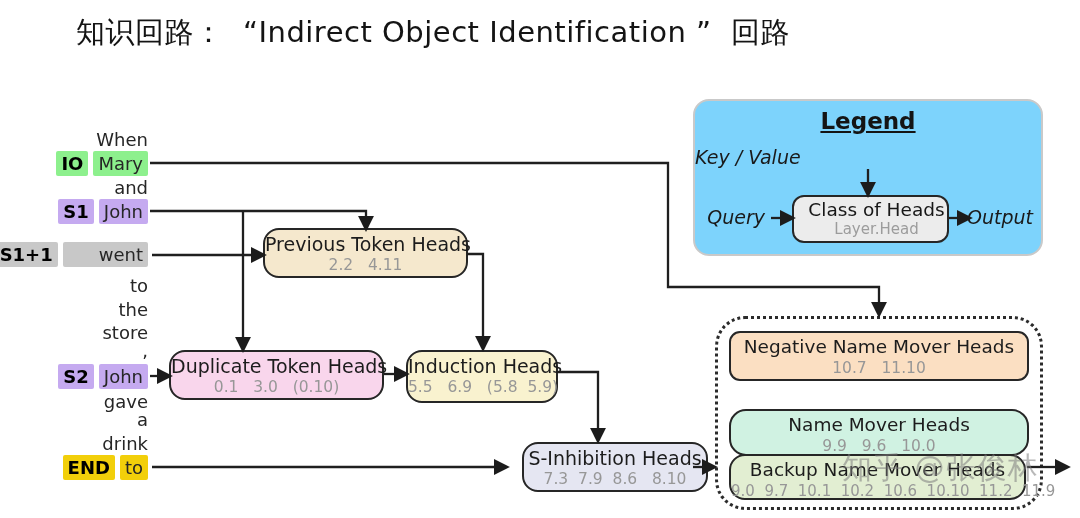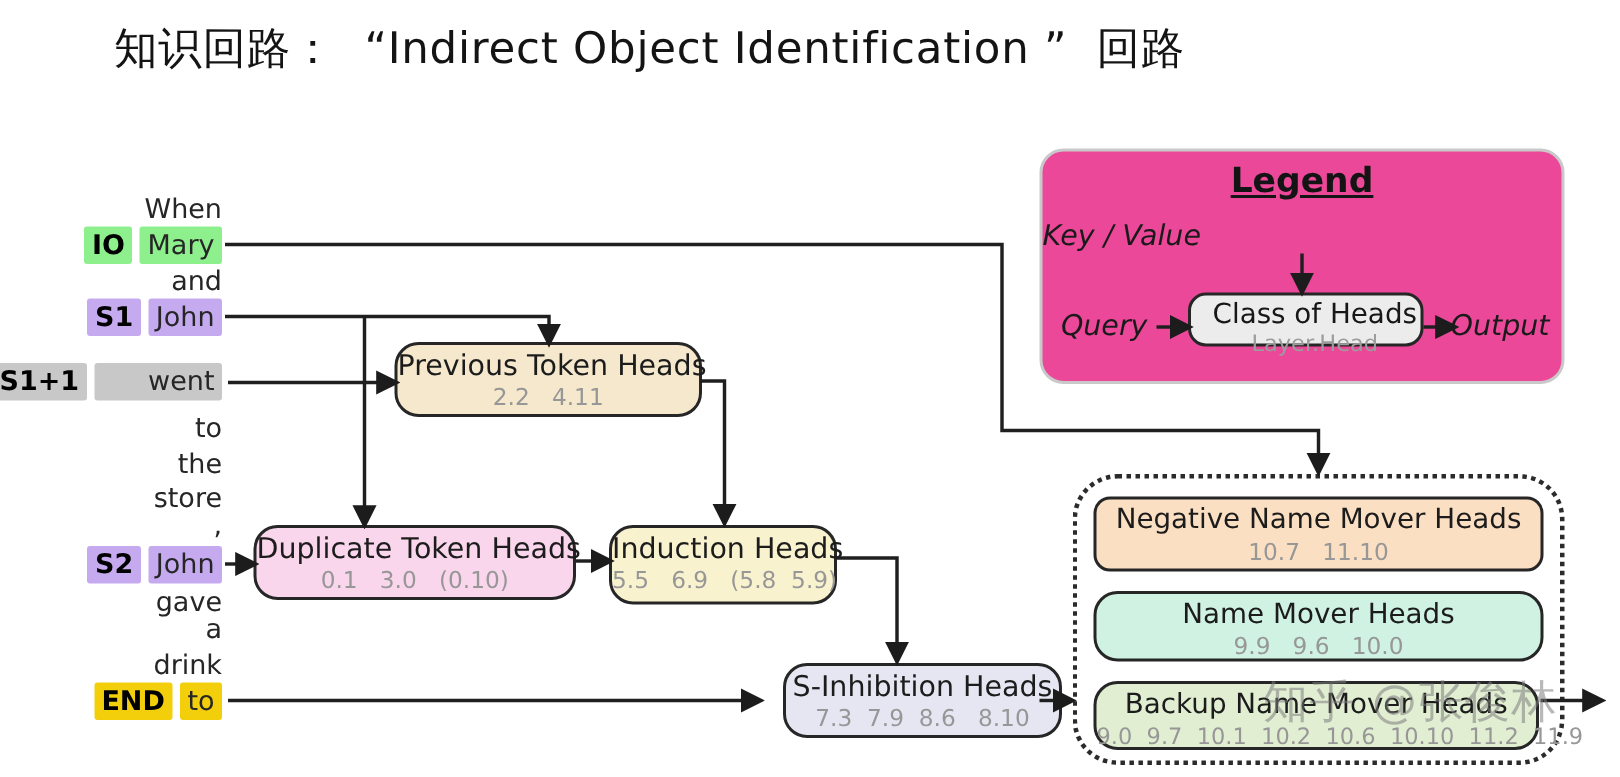--- a/index.html
+++ b/index.html
@@ -29,39 +29,39 @@
   .group-box .head-title { font-size:18.5px; }
   #box-prev  { left:263px; top:228px; width:205px; height:50px; }
   #box-dup   { left:169px; top:350px; width:215px; height:50px; }
   #box-ind   { left:406px; top:350px; width:152px; height:53px; }
   #box-sinh  { left:522px; top:442px; width:186px; height:50px; }
   .group-box {
     position:absolute; left:715px; top:316px; width:328px; height:194px;
     border:3px dotted #2b2b2b; border-radius:30px; box-sizing:border-box; z-index:1;
   }
   #box-neg    { left:11px; top:12px;  width:300px; height:50px;border-radius:11px; }
-  #box-nmh    { left:11px; top:75px;  width:300px; height:47px; }
+  #box-nmh    { left:11px; top:90px;  width:300px; height:47px;border-radius:17px; }
   #box-backup { left:11px; top:135px; width:297px; height:46px; }
   #box-backup .head-values { font-size:15px; }
   
   .legend-box {
     position:absolute; left:693px; top:99px; width:350px; height:157px;
-    background:#ec4899; border:2px solid #c9c9c9; border-radius:16px;
+    background:#7dd3fc; border:2px solid #c9c9c9; border-radius:16px;
     box-sizing:border-box; z-index:2;
   }
   .legend-title {
     position:absolute; top:7px; width:100%; text-align:center; font-size:23px;
     font-weight:700; text-decoration:underline; color:#141414;
   }
   .legend-kv {
     position:absolute; top:45px; width:100%; text-align:left; font-style:italic;
     font-size:19px; font-weight:500; color:#1a1a1a;
   }
   .legend-inner {
-    position:absolute; left:97px; top:94px; width:157px; height:36px;
+    position:absolute; left:97px; top:94px; width:157px; height:48px;
     background:#ececec; border:2.5px solid #262626; border-radius:12px;
     text-align:center; box-sizing:border-box;padding-left:12px;
   }
   .legend-inner-title { font-size:18.5px; color:#171717; margin-top:1px; line-height:23px; }
   .legend-inner-sub   { font-size:15px; color:#9c9c9c; line-height:17px; }
   .legend-query  { position:absolute; left:6px;  top:105px; width:64px; text-align:right;
                    font-style:italic; font-size:19px; font-weight:500; color:#1a1a1a; }
   .legend-output { position:absolute; left:272px; top:105px;
                    font-style:italic; font-size:19px; font-weight:500; color:#1a1a1a; }
   

